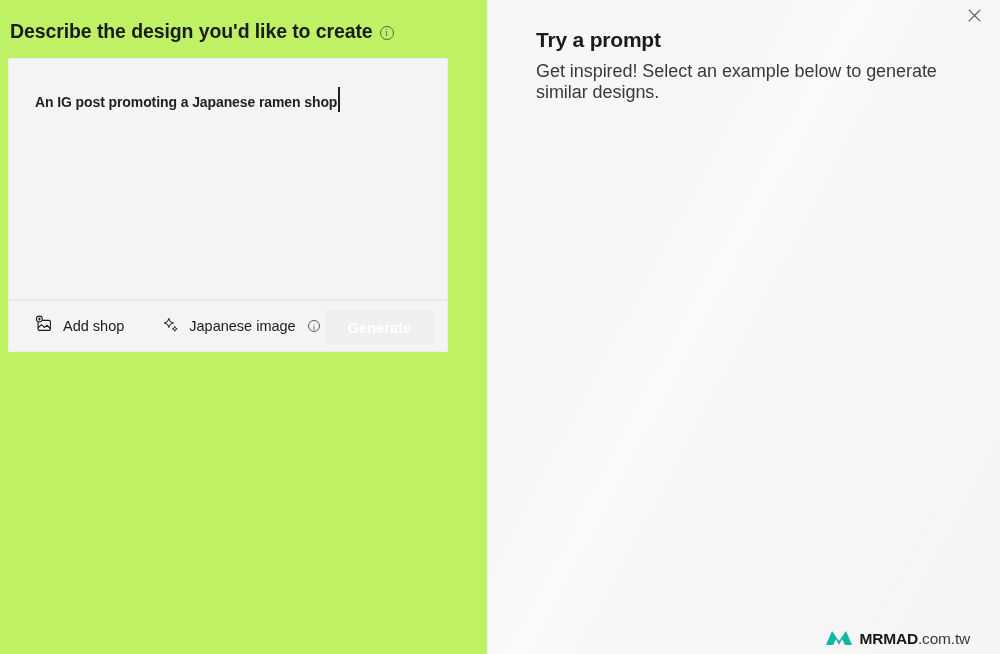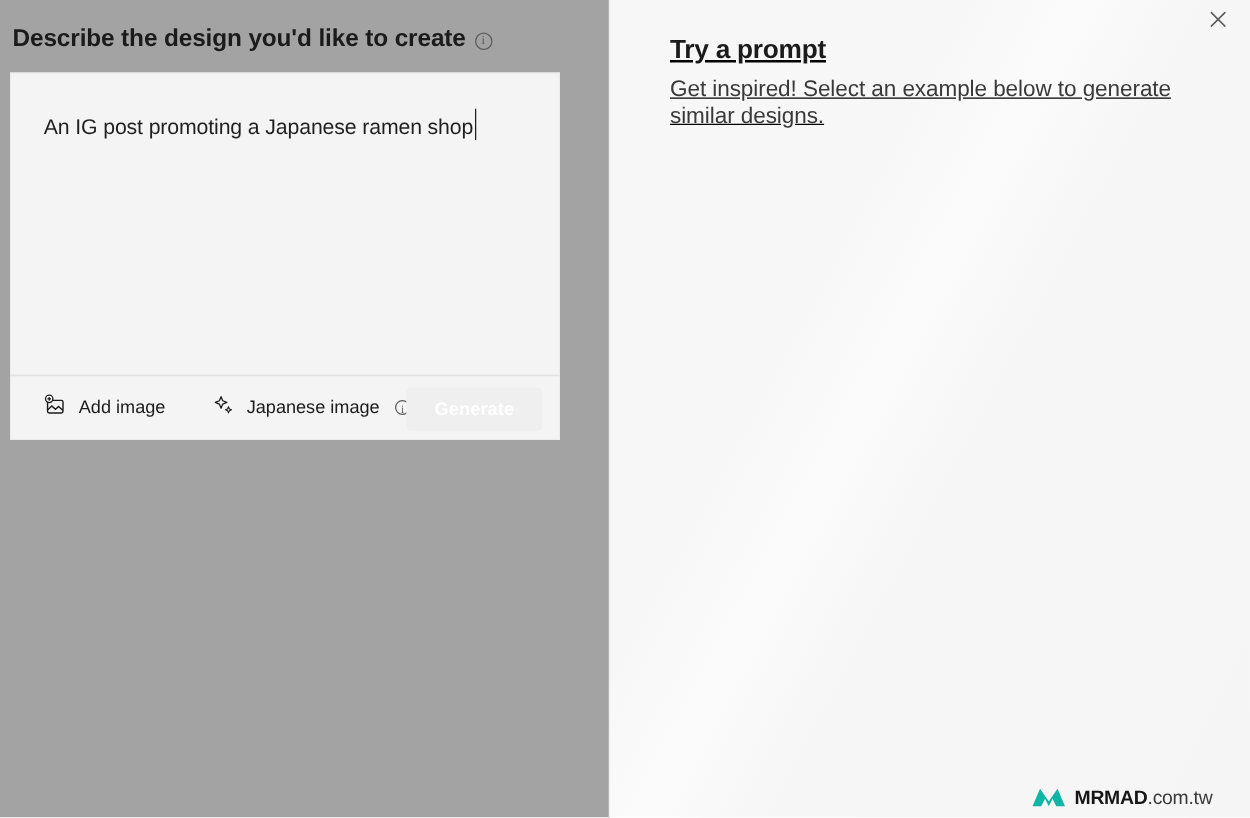--- a/index.html
+++ b/index.html
@@ -7,21 +7,21 @@
     width: 1000px; height: 654px;
     font-family: "Liberation Sans", sans-serif;
     background: #ffffff;
     overflow: hidden;
   }
   #app { position: relative; width: 1000px; height: 654px; display: flex; }
 
   
   .left-panel {
     width: 488px; height: 654px;
-    background: #a3a3a3;
+    background: #bef264;
     position: relative;
     flex: 0 0 488px;
     border-right: 1px solid #eeeeee;
   }
   .prompt-header {
     display: flex; align-items: center; gap: 7px;
     padding: 20px 0 0 10px;
   }
   .prompt-title {
     font-size: 19.5px; font-weight: bold; color: #1b1b1b;
@@ -39,23 +39,23 @@
   }
 
   .composer {
     position: absolute; left: 8px; top: 58px;
     width: 440px; height: 242px;
     background: #f4f4f4;
     border: 1px solid #ececec;
   }
   .composer-text {
     padding: 26px 28px 0 26px;
-    font-size: 17px; line-height: 34px;
+    font-size: 14px; line-height: 34px;
     color: #1f1f1f; letter-spacing: -0.1px;
-    white-space: pre-wrap; word-break: break-word;
+    white-space: pre-wrap; word-break: break-word; font-weight: bold;
   }
   .caret {
     display: inline-block; width: 1.4px; height: 25px;
     background: #1f1f1f; vertical-align: -5px; margin-left: 1px;
   }
 
   .composer-toolbar {
     position: absolute; left: 8px; top: 300px;
     width: 440px; height: 52px;
     background: #f4f4f4;
@@ -89,21 +89,21 @@
     font-family: "Liberation Sans", sans-serif;
     cursor: pointer; letter-spacing: 0.1px;
   }
 
   
   .right-panel {
     flex: 1 1 auto; height: 654px; position: relative;
     background: linear-gradient(118deg, #f7f7f7 0%, #f7f7f7 32%, #fbfbfb 44%, #f6f6f6 56%, #f5f5f5 100%);
     overflow: hidden;
   }
-  .right-head { padding: 28px 16px 0 48px; text-decoration: underline; }
+  .right-head { padding: 28px 16px 0 48px; }
   .try-title { font-size: 21px; font-weight: bold; color: #1b1b1b; letter-spacing: -0.2px; }
   .try-sub { margin-top: 9px; font-size: 18px; color: #393939; letter-spacing: -0.05px; }
 
   .close-btn {
     position: absolute; right: 12px; top: 4px;
     width: 28px; height: 26px; border: none; background: transparent;
     cursor: pointer; display: flex; align-items: center; justify-content: center;
   }
 
   
@@ -135,21 +135,21 @@
 
       <button class="tool-btn add-media">
         <span>
           <svg width="19" height="19" viewBox="0 0 20 20" fill="none">
             <rect x="3.2" y="5.6" width="13" height="10.6" rx="1.4" stroke="#1b1b1b" stroke-width="1.2"></rect>
             <path d="M3.4 13.4l3.4-3.2 3.1 2.9 2.6-2.3 3.4 3.1" stroke="#1b1b1b" stroke-width="1.2" fill="none"></path>
             <circle cx="4.6" cy="4.3" r="3.1" fill="#ffffff" stroke="#1b1b1b" stroke-width="1.1"></circle>
             <path d="M4.6 2.7v3.2M3 4.3h3.2" stroke="#1b1b1b" stroke-width="1.1"></path>
           </svg>
         </span>
-        <span class="lbl">Add image</span>
+        <span class="lbl">Add shop</span>
       </button>
 
       <button class="tool-btn gen-image">
         <span>
           <svg width="18" height="18" viewBox="0 0 20 20" fill="none">
             <path d="M7.6 2.6l1.5 3.6 3.6 1.5-3.6 1.5-1.5 3.6-1.5-3.6L2.5 7.7l3.6-1.5z" stroke="#1b1b1b" stroke-width="1.1" stroke-linejoin="round"></path>
             <path d="M14.2 11.6l.8 1.9 1.9.8-1.9.8-.8 1.9-.8-1.9-1.9-.8 1.9-.8z" stroke="#1b1b1b" stroke-width="1" stroke-linejoin="round"></path>
           </svg>
         </span>
         <span class="lbl">Japanese image</span>

